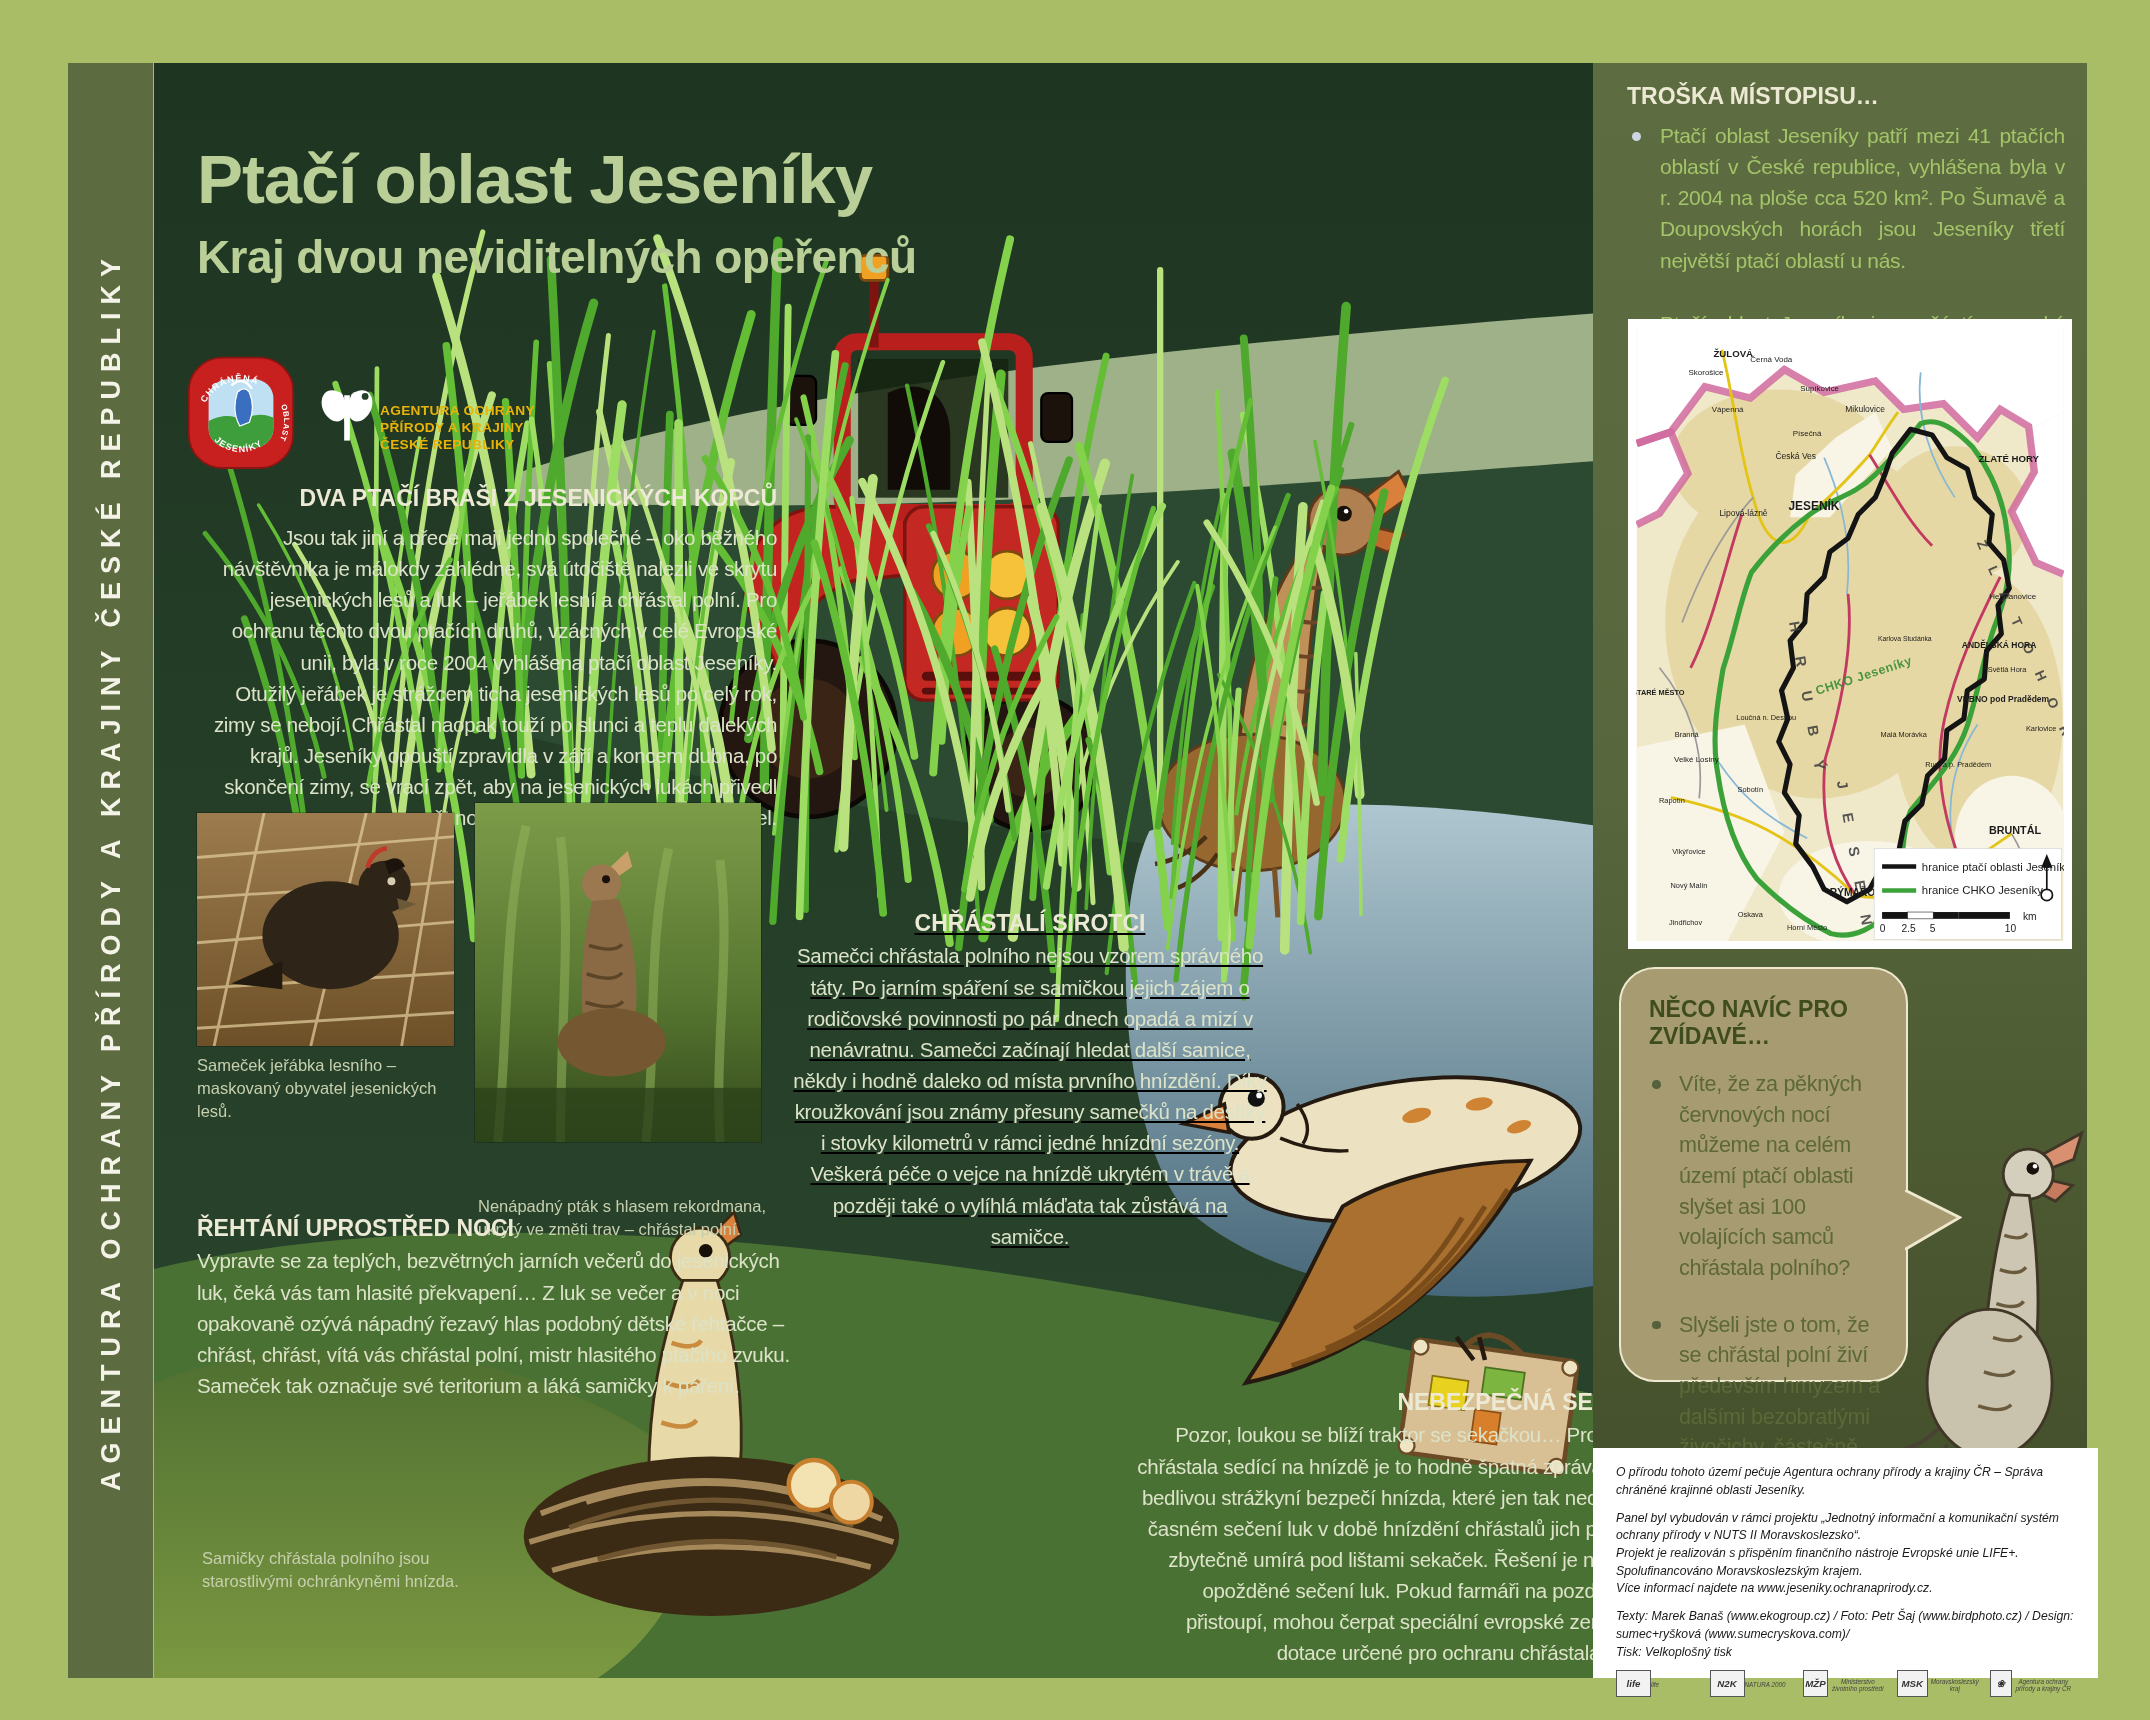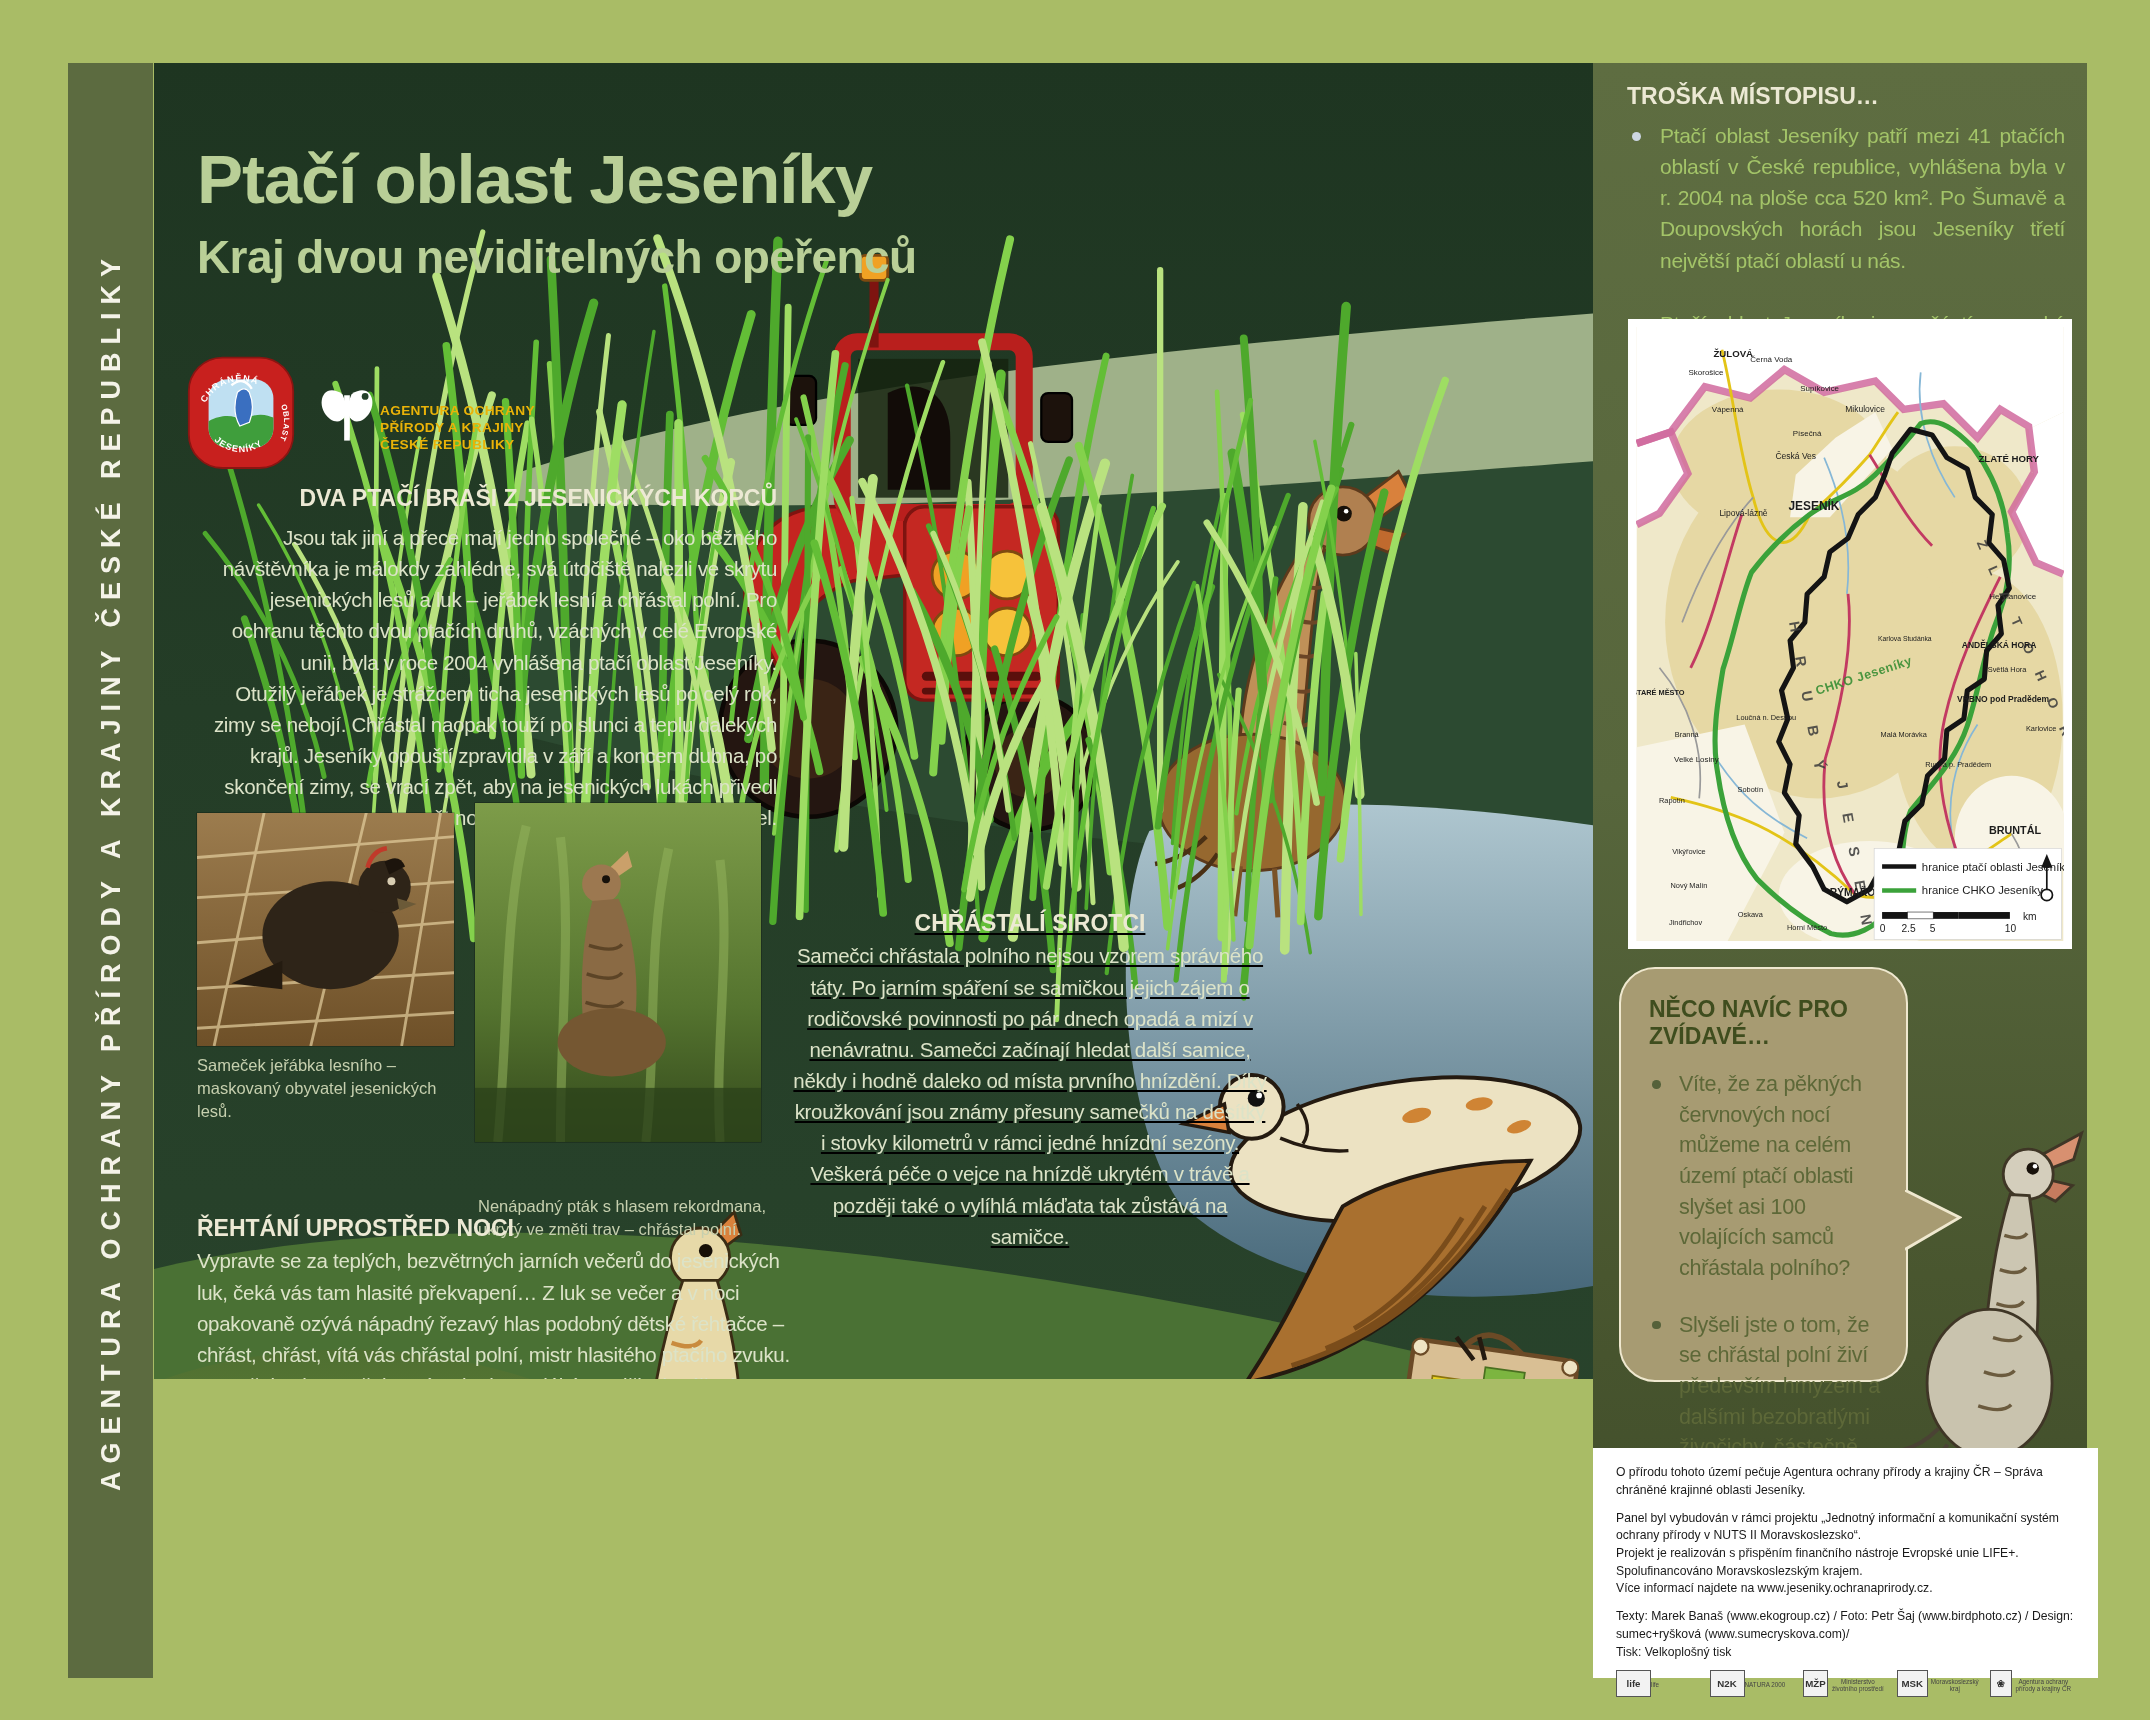--- a/index.html
+++ b/index.html
@@ -3,21 +3,21 @@
 <meta charset="utf-8">
 <style>
   html,body{margin:0;padding:0;background:#a9bc66;}
   .poster{position:relative;width:2151px;height:1721px;background:#a9bc66;overflow:hidden;
           font-family:"Liberation Sans",sans-serif;}
   .abs{position:absolute;}
   
   .strip-left{left:68px;top:63px;width:85px;height:1615px;background:#5c6b40;}
   .strip-left span{position:absolute;left:50%;top:50%;transform:translate(-50%,-50%) rotate(180deg);
       writing-mode:vertical-rl;font-size:27px;font-weight:bold;letter-spacing:8px;color:#f4f3e8;white-space:nowrap;}
-  .main{left:154px;top:63px;width:1439px;height:1316px;background:#243d28;overflow:hidden;}
+  .main{left:154px;top:63px;width:1439px;height:1615px;background:#243d28;overflow:hidden;}
   .sidebar{left:1593px;top:63px;width:494px;height:1615px;
       background:linear-gradient(180deg,#5e6d41 0%,#57663c 45%,#49562f 75%,#3f4c2a 100%);overflow:visible;}
   
   .title{color:#b9cf97;font-weight:bold;font-size:69px;letter-spacing:-1.1px;line-height:1.02;}
   .subtitle{color:#b9cf97;font-weight:bold;font-size:46px;letter-spacing:-0.6px;margin-top:15px;}
   .h-sec{color:#ece9d4;font-weight:bold;font-size:23px;letter-spacing:0;}
   .body-txt{color:#dce3c8;font-size:20.5px;line-height:1.52;letter-spacing:-0.3px;}
   .cap{color:#c6cfae;font-size:16.5px;line-height:1.4;}
   .center{text-align:center;text-decoration:underline;}
   .right{text-align:right;}
@@ -30,21 +30,21 @@
   .mapbox{left:35px;top:256px;width:444px;height:630px;background:#ffffff;box-sizing:border-box;padding:8px;}
   .mapbox svg{display:block;width:100%;height:100%;}
   .bubble{left:25.6px;top:904px;width:289px;height:415px;background:#a79b72;border:2.8px solid #efe8cf;
           border-radius:36px;box-sizing:border-box;padding:27px 23px 17px 28.4px;}
   .bubble .bh{color:#3f4d1e;font-weight:bold;font-size:23px;margin-bottom:19px;}
   .bb-li{position:relative;padding-left:30px;color:#5d6838;font-size:21.6px;line-height:1.42;
          letter-spacing:-0.3px;margin-bottom:26px;}
   .bb-li::before{content:"";position:absolute;left:3.4px;top:11.4px;width:8.5px;height:8.5px;border-radius:50%;background:#55613a;}
   
   .infobox{left:1593px;top:1448px;width:505px;height:230px;background:#ffffff;box-sizing:border-box;
-           padding:16px 23px 5.7px 23px;color:#1a1a1a;}
+           padding:16px 23px 5.7px 23px;color:#1a1a1a;font-style:italic;}
   .fp{font-size:12.2px;line-height:1.45;}
   .fp + .fp{margin-top:0;}
   .fp-gap{height:10.2px;}
   .flogos{display:flex;align-items:center;justify-content:space-between;margin-top:9px;}
   .flogo{display:flex;flex-direction:row;align-items:center;width:85px;}
   .fl-ic{width:33px;height:25px;border:1.1px solid #555;color:#333;display:flex;align-items:center;justify-content:center;
          font-size:9.7px;font-weight:bold;background:#f2f2f2;}
   .fl-cap{font-size:6.3px;color:#444;text-align:center;margin-top:2.3px;line-height:1.15;}
   
   .photo{box-shadow:0 0 0 0.6px rgba(0,0,0,.35);}

